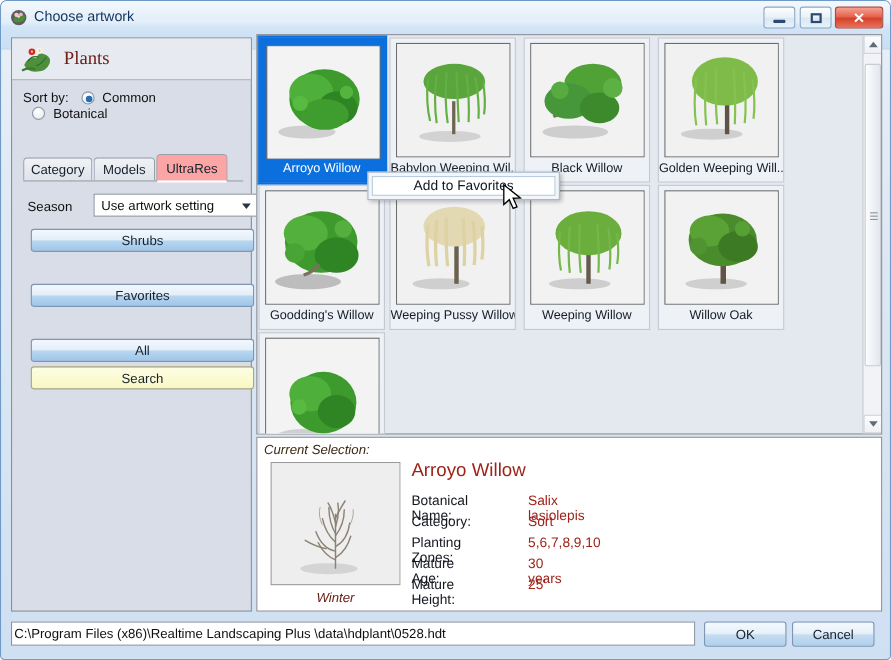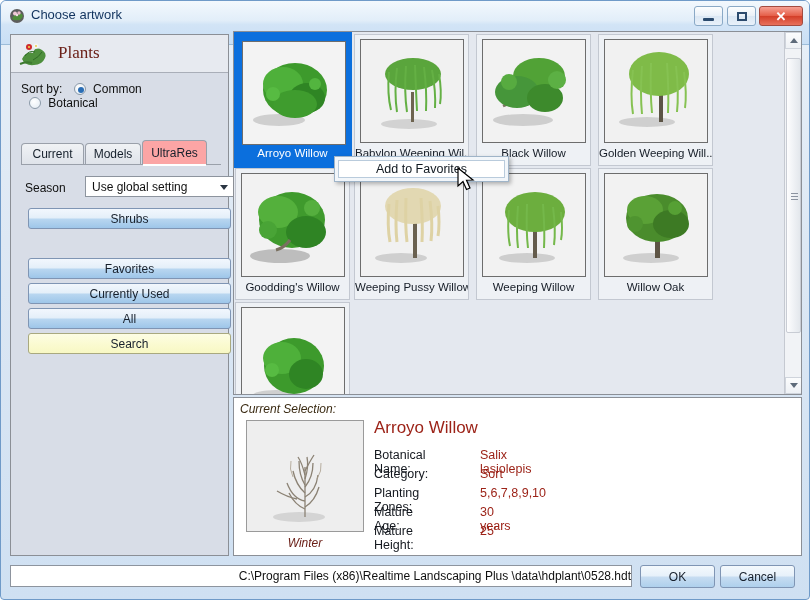--- a/index.html
+++ b/index.html
@@ -250,23 +250,23 @@
     font-size: 17px; color: #9c2318;
   }
   .drow { position:absolute; left: 140px; font-size: 12.5px; }
   .dkey { position:absolute; left:0; color:#14181f; }
   .dval { position:absolute; left: 106px; color: #9c2318; }
 
   
   #pathbox {
     position:absolute; left: 9px; top: 564px; width: 622px; height: 22px;
     background:#ffffff; border:1px solid #8d949e;
-    display:flex; align-items:center; padding-left: 14px;
+    display:flex; align-items:center; padding-left: 2px;
     font-size: 12px; color: #101010;
-    overflow:hidden; white-space:nowrap;justify-content:flex-end;
+    overflow:hidden; white-space:nowrap;
   }
   .dlgbtn {
     position:absolute; top: 564px; width: 75px; height: 23px;
     border:1px solid #7f95b4; border-radius:3px;
     background: linear-gradient(180deg,#f4f9fd 0%, #e7f1fa 46%, #c6dcf1 54%, #aed0ec 100%);
     font-size: 12px; color:#17202c;
     display:flex;align-items:center;justify-content:center;
     cursor: default;
   }
   #btn-ok { left: 639px; }
@@ -326,45 +326,42 @@
       </span>
       <span class="radio-wrap">
         <span class="radio"></span>
         <span class="radio-label">Botanical</span>
       </span>
     </div>
 
     <div id="tabs">
       <div id="tab-underline"></div>
       <div class="tab" id="tab-pictures">
-        <span>Current</span>
+        <span>Category</span>
       </div>
       <div class="tab" id="tab-models">
         <span>Models</span>
       </div>
       <div class="tab active" id="tab-ultrares">
         <span>UltraRes</span>
       </div>
       <div id="tab-underline-mask"></div>
     </div>
 
     <div id="season-label">Season</div>
     <div id="season-select">
-      <span>Use global setting</span>
+      <span>Use artwork setting</span>
       <span id="season-arrow"></span>
     </div>
 
     <div class="cbtn" style="top:173px">
       <span>Shrubs</span>
     </div>
     <div class="cbtn" style="top:223px">
       <span>Favorites</span>
-    </div>
-    <div class="cbtn" style="top:248px">
-      <span>Currently Used</span>
     </div>
     <div class="cbtn" style="top:273px">
       <span>All</span>
     </div>
     <div class="cbtn search" style="top:298px">
       <span>Search</span>
     </div>
   </div>
 
   <div id="grid-panel">

